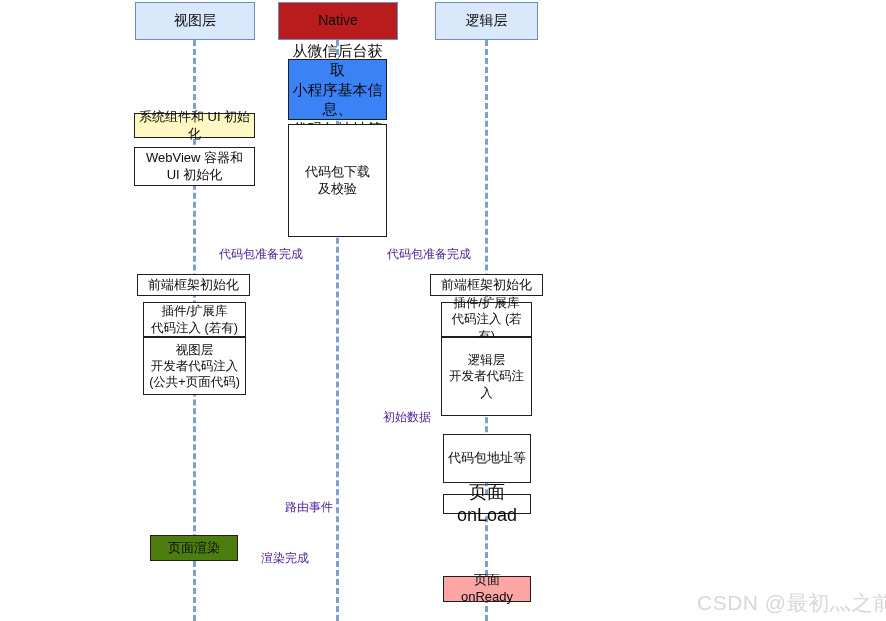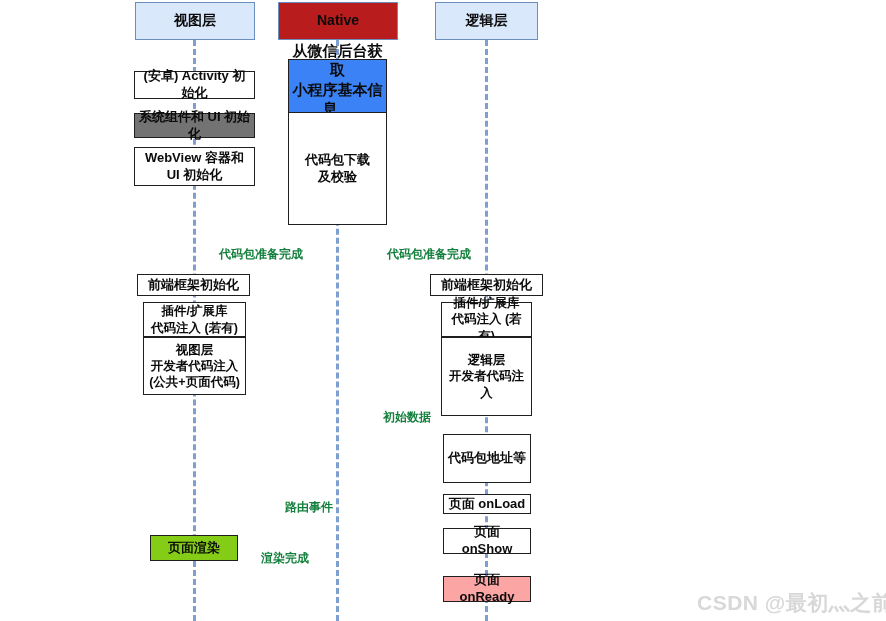--- a/index.html
+++ b/index.html
@@ -10,21 +10,20 @@
   }
   body {
     font-family: "Liberation Sans", "DejaVu Sans", sans-serif;
   }
   #canvas {
     position: relative;
     width: 886px;
     height: 621px;
     background: #ffffff;
     overflow: hidden;
-    font-weight: bold;
   }
   
   .lifeline {
     position: absolute;
     width: 0;
     border-left: 3px dashed #7f9fd0;
     z-index: 1;
   }
   
   .actor-box {
@@ -56,21 +55,21 @@
     z-index: 3;
     line-height: 1.3;
     padding: 1px 3px;
     white-space: pre-line;
   }
   
   .msg-label {
     position: absolute;
     box-sizing: border-box;
     background: #ffffff;
-    color: #15803d;
+    color: #4c1d95;
     font-size: 12px;
     line-height: 1.2;
     padding: 1px 2px;
     white-space: nowrap;
     z-index: 4;
   }
   
   .watermark {
     position: absolute;
     color: #d8d8d8;
@@ -93,45 +92,43 @@
   <div class="actor-box" style="left: 135px; top: 2px; width: 120px; height: 38px; background: rgb(218, 232, 252); border-color: rgb(108, 142, 191);">
     <span>视图层</span>
   </div>
   <div class="actor-box" style="left: 278px; top: 2px; width: 120px; height: 38px; background: #b91c1c; border-color: rgb(108, 142, 191);">
     <span>Native</span>
   </div>
   <div class="actor-box" style="left: 435px; top: 2px; width: 103px; height: 38px; background: rgb(218, 232, 252); border-color: rgb(108, 142, 191);">
     <span>逻辑层</span>
   </div>
 
-  <div class="proc-box" style="left: 134px; top: 71px; width: 121px; height: 28px; font-size: 13px; background: rgb(255, 255, 255); border-color: rgb(31, 31, 31);">(安卓) Activity 初始化</div>
-  <div class="proc-box" style="left: 134px; top: 113px; width: 121px; height: 25px; font-size: 13px; background: #737373; border-color: rgb(31, 31, 31);">系统组件和 UI 初始化</div>
+  <div class="proc-box" style="left: 134px; top: 113px; width: 121px; height: 25px; font-size: 13px; background: #fef9c3; border-color: rgb(31, 31, 31);">系统组件和 UI 初始化</div>
   <div class="proc-box" style="left: 134px; top: 147px; width: 121px; height: 39px; font-size: 13px; background: rgb(255, 255, 255); border-color: rgb(31, 31, 31);">WebView 容器和
 UI 初始化</div>
   <div class="proc-box" style="left: 288px; top: 59px; width: 99px; height: 61px; font-size: 15px; background: #3b82f6; border-color: rgb(31, 31, 31);">从微信后台获取
 小程序基本信息、
 代码包地址等</div>
-  <div class="proc-box" style="left: 288px; top: 112px; width: 99px; height: 113px; font-size: 13px; background: rgb(255, 255, 255); border-color: rgb(31, 31, 31);">代码包下载
+  <div class="proc-box" style="left: 288px; top: 124px; width: 99px; height: 113px; font-size: 13px; background: rgb(255, 255, 255); border-color: rgb(31, 31, 31);">代码包下载
 及校验</div>
   <div class="proc-box" style="left: 137px; top: 274px; width: 113px; height: 22px; font-size: 13px; background: rgb(255, 255, 255); border-color: rgb(31, 31, 31);">前端框架初始化</div>
   <div class="proc-box" style="left: 143px; top: 302px; width: 103px; height: 35px; font-size: 12.5px; background: rgb(255, 255, 255); border-color: rgb(31, 31, 31);">插件/扩展库
 代码注入 (若有)</div>
   <div class="proc-box" style="left: 143px; top: 337px; width: 103px; height: 58px; font-size: 12.5px; background: rgb(255, 255, 255); border-color: rgb(31, 31, 31);">视图层
 开发者代码注入
 (公共+页面代码)</div>
   <div class="proc-box" style="left: 430px; top: 274px; width: 113px; height: 22px; font-size: 13px; background: rgb(255, 255, 255); border-color: rgb(31, 31, 31);">前端框架初始化</div>
   <div class="proc-box" style="left: 441px; top: 302px; width: 91px; height: 35px; font-size: 12.5px; background: rgb(255, 255, 255); border-color: rgb(31, 31, 31);">插件/扩展库
 代码注入 (若有)</div>
   <div class="proc-box" style="left: 441px; top: 337px; width: 91px; height: 79px; font-size: 12.5px; background: rgb(255, 255, 255); border-color: rgb(31, 31, 31);">逻辑层
 开发者代码注入</div>
   <div class="proc-box" style="left: 443px; top: 434px; width: 88px; height: 49px; font-size: 13px; background: rgb(255, 255, 255); border-color: rgb(31, 31, 31);">代码包地址等</div>
-  <div class="proc-box" style="left: 443px; top: 494px; width: 88px; height: 20px; font-size: 13px; background: rgb(255, 255, 255); border-color: rgb(31, 31, 31);">页面 onLoad</div>
-  <div class="proc-box" style="left: 443px; top: 528px; width: 88px; height: 26px; font-size: 13px; background: rgb(255, 255, 255); border-color: rgb(31, 31, 31);">页面 onShow</div>
+  <div class="proc-box" style="left: 443px; top: 494px; width: 88px; height: 20px; font-size: 18px; background: rgb(255, 255, 255); border-color: rgb(31, 31, 31);">页面 onLoad</div>
   <div class="proc-box" style="left: 443px; top: 576px; width: 88px; height: 26px; font-size: 13px; background: #fca5a5; border-color: rgb(31, 31, 31);">页面 onReady</div>
-  <div class="proc-box" style="left: 150px; top: 535px; width: 88px; height: 26px; font-size: 13px; background: #84cc16; border-color: rgb(31, 31, 31);">页面渲染</div>
+  <div class="proc-box" style="left: 150px; top: 535px; width: 88px; height: 26px; font-size: 13px; background: #4d7c0f; border-color: rgb(31, 31, 31);">页面渲染</div>
 
   <div class="msg-label" style="left: 217px; top: 246px;">代码包准备完成</div>
   <div class="msg-label" style="left: 385px; top: 246px;">代码包准备完成</div>
   <div class="msg-label" style="left: 381px; top: 409px;">初始数据</div>
   <div class="msg-label" style="left: 283px; top: 499px;">路由事件</div>
   <div class="msg-label" style="left: 259px; top: 550px;">渲染完成</div>
 
   <div class="watermark" style="left: 697px; top: 589px; color: rgb(216, 216, 216);">CSDN @最初灬之前</div>
 
 </div>

